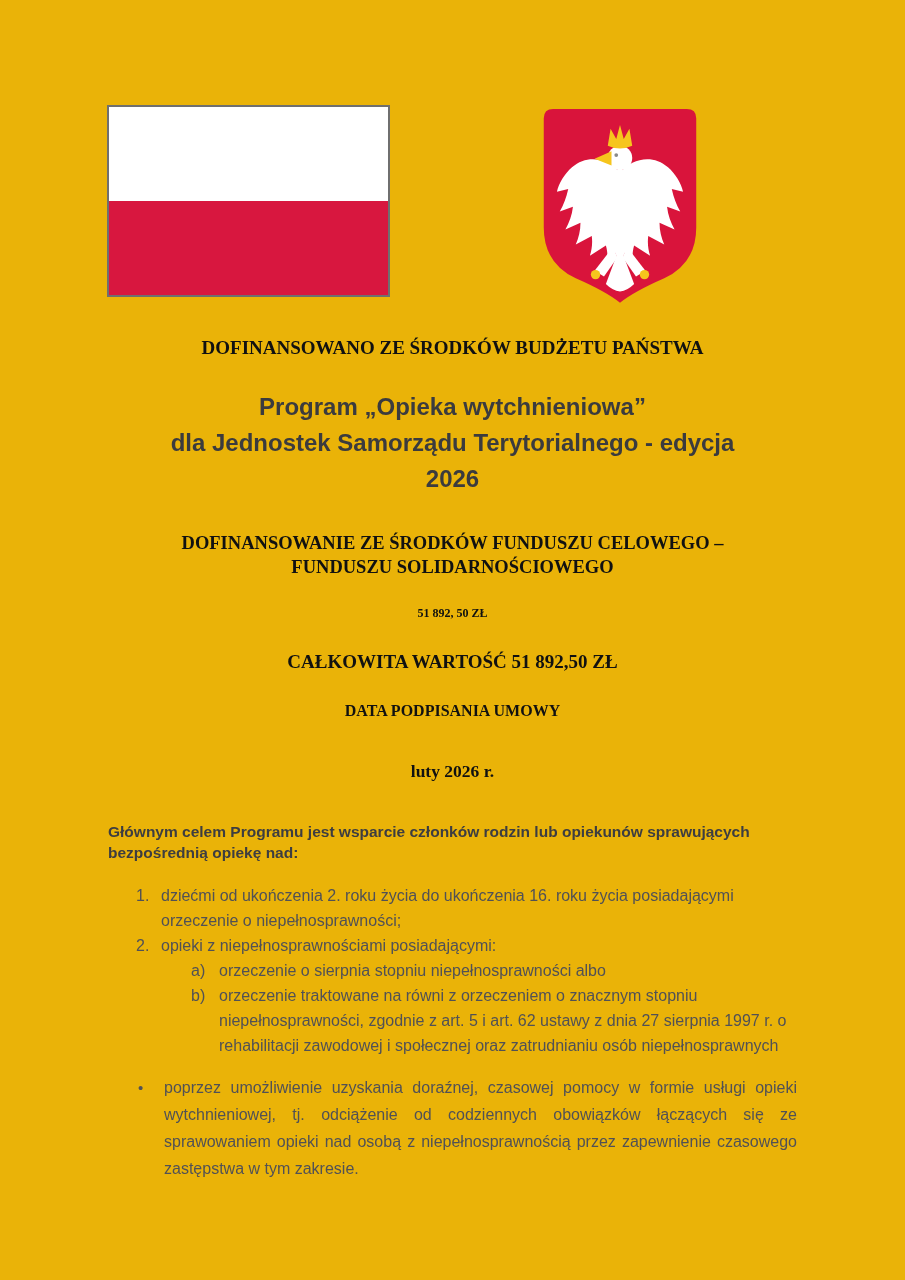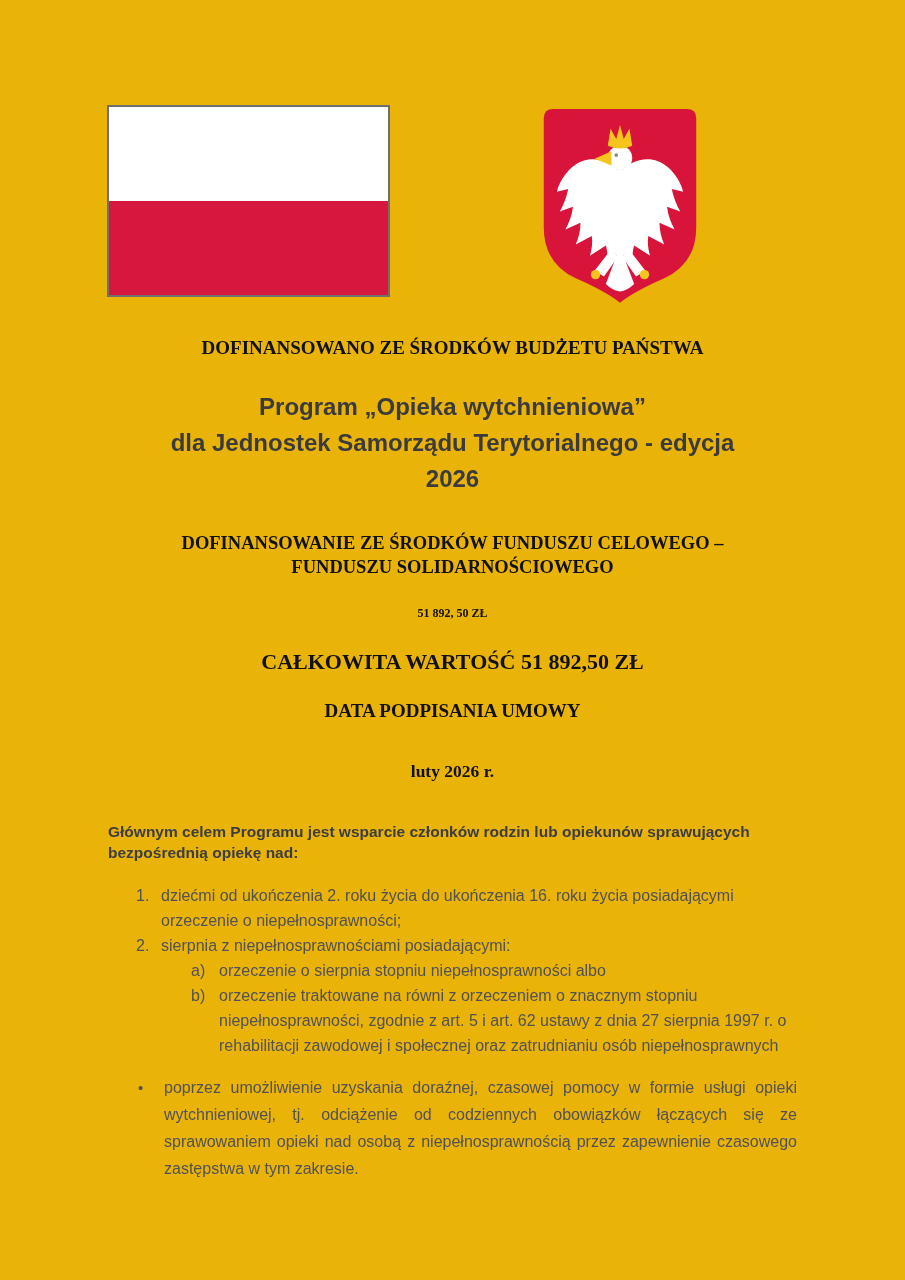--- a/index.html
+++ b/index.html
@@ -41,22 +41,22 @@
   .program-title  {
     margin-top: 30px;
     font-size: 24px;
     line-height: 36px;
     font-weight: bold;
     color: #3b3b3e;
     text-align: center;
   }
   .funding-source { margin-top: 34px; font-size: 18.5px; line-height: 24px; }
   .amount         { margin-top: 24px; font-size: 12px; line-height: 20px; }
-  .total-value    { margin-top: 28px; font-size: 22px; line-height: 21px; text-align: center; }
-  .date-label     { margin-top: 28px; font-size: 19px; line-height: 21px; }
+  .total-value    { margin-top: 28px; font-size: 19px; line-height: 21px; text-align: center; }
+  .date-label     { margin-top: 28px; font-size: 16px; line-height: 21px; }
   .date-value     { margin-top: 40px; font-size: 17.5px; line-height: 20px; }
 
   .intro {
     margin-top: 40px;
     font-size: 15.5px;
     line-height: 21px;
     font-weight: bold;
     color: #3d3d41;
     max-width: 680px;
   }
@@ -132,21 +132,21 @@
 
     <p class="intro">Głównym celem Programu jest wsparcie członków rodzin lub opiekunów sprawujących bezpośrednią opiekę nad:</p>
 
     <div class="body-list">
       <div class="list-item num-item">
         <span class="marker">1.</span>
         <span class="text">dziećmi od ukończenia 2. roku życia do ukończenia 16. roku życia posiadającymi orzeczenie o niepełnosprawności;</span>
       </div>
       <div class="list-item num-item">
         <span class="marker">2.</span>
-        <span class="text">sierpnia z niepełnosprawnościami posiadającymi:</span>
+        <span class="text">opieki z niepełnosprawnościami posiadającymi:</span>
       </div>
       <div class="list-item sub-item">
         <span class="marker">a)</span>
         <span class="text">orzeczenie o sierpnia stopniu niepełnosprawności albo</span>
       </div>
       <div class="list-item sub-item">
         <span class="marker">b)</span>
         <span class="text">orzeczenie traktowane na równi z orzeczeniem o znacznym stopniu niepełnosprawności, zgodnie z art. 5 i art. 62 ustawy z dnia 27 sierpnia 1997 r. o rehabilitacji zawodowej i społecznej oraz zatrudnianiu osób niepełnosprawnych</span>
       </div>
     </div>

